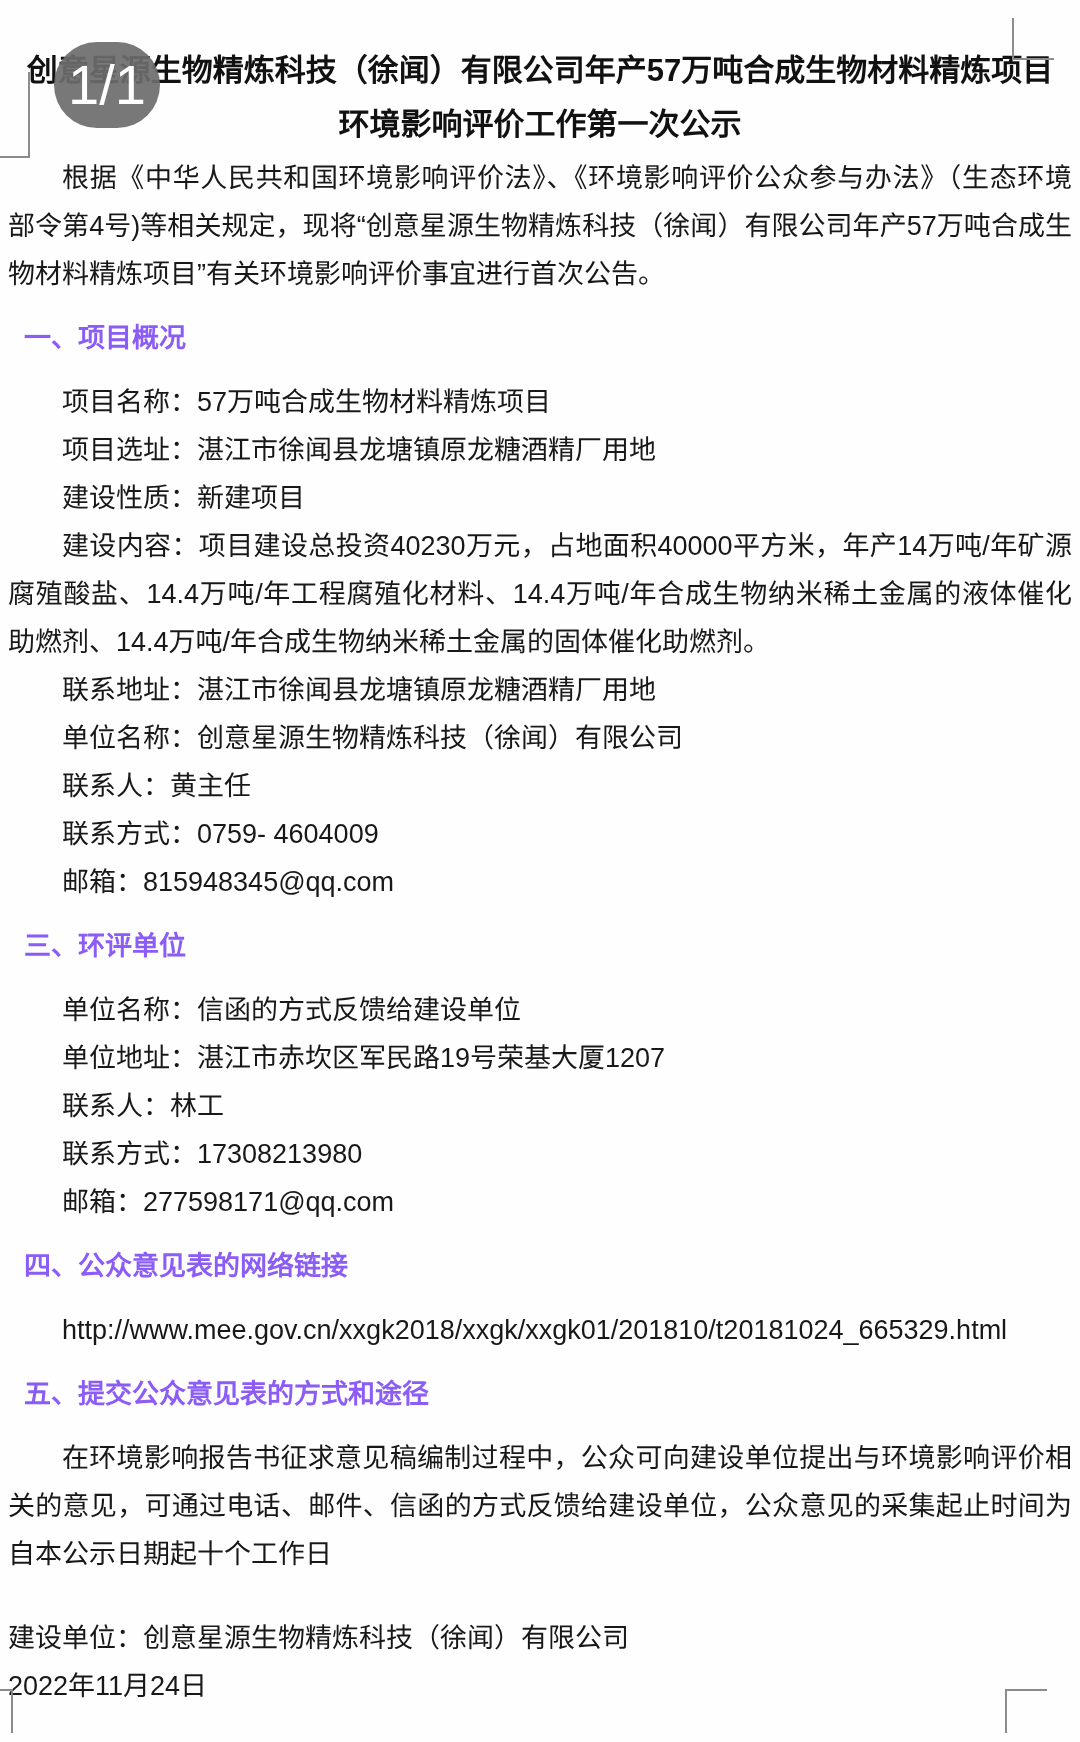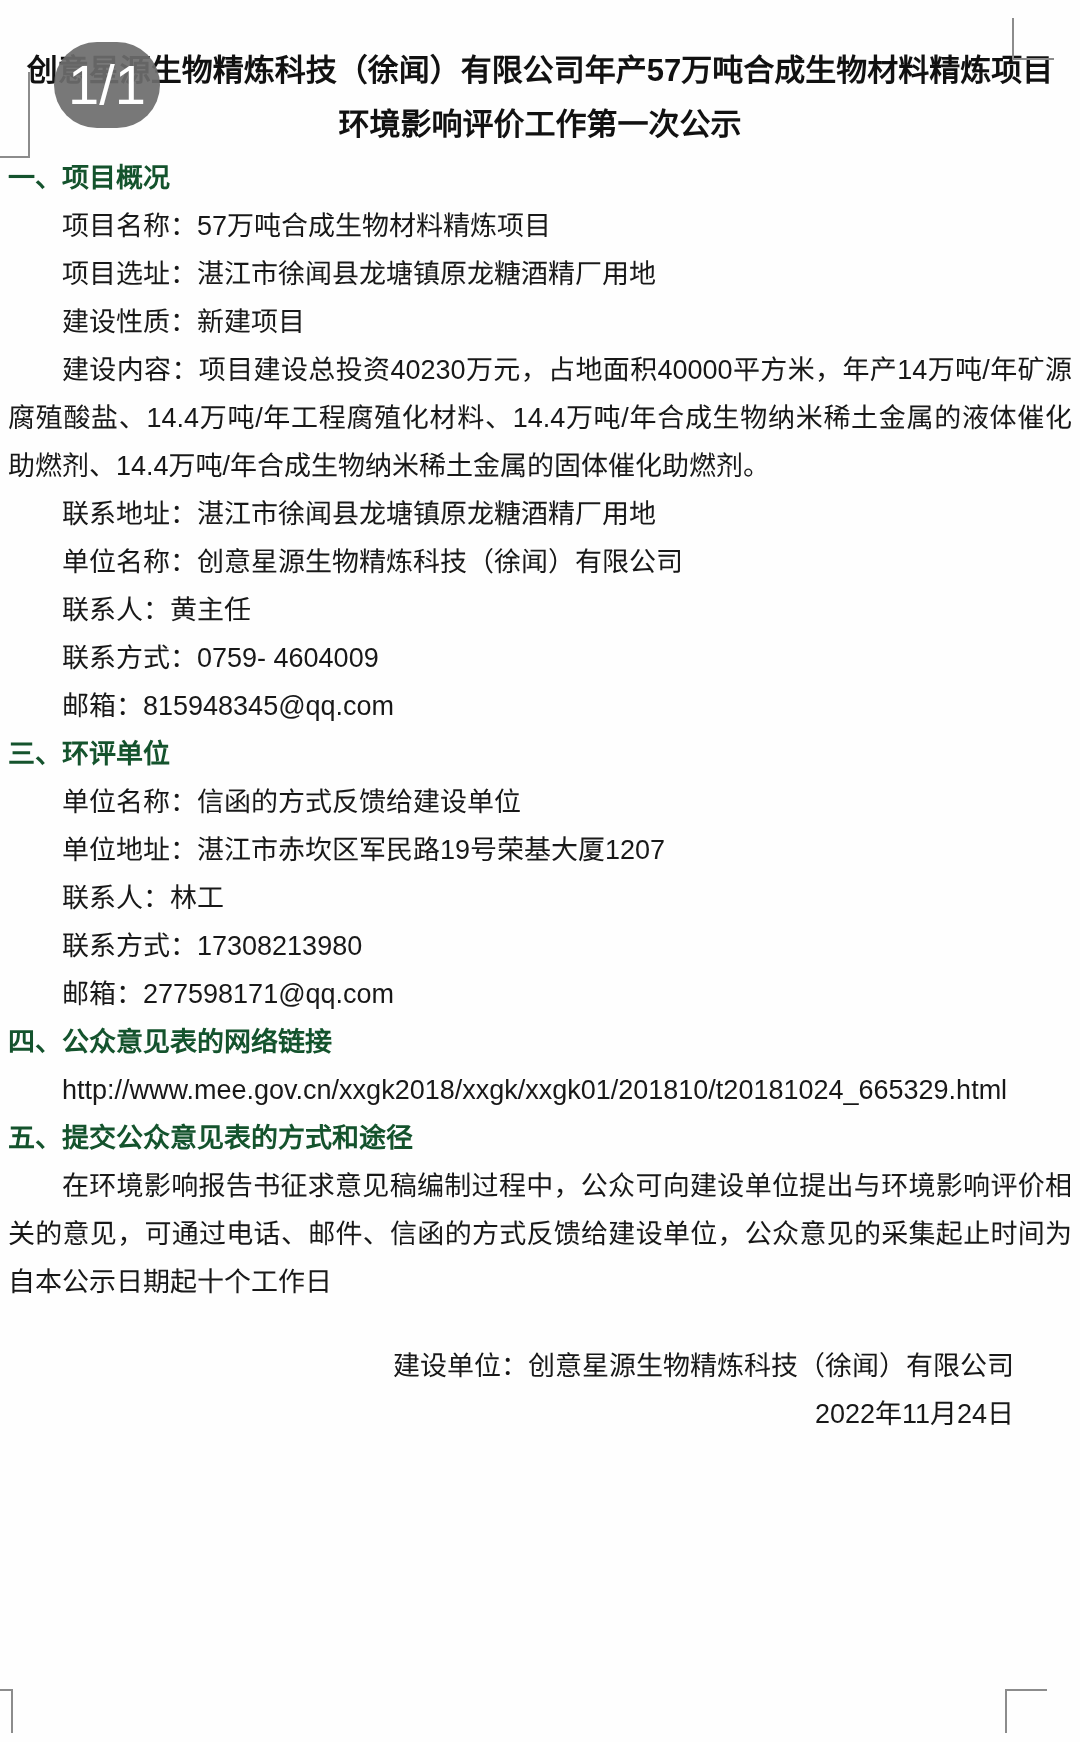--- a/index.html
+++ b/index.html
@@ -30,27 +30,27 @@
     margin: 0 0 2px 0;
     color: #111;
   }
   .title span { display: block; }
   p { margin: 0; }
   .indent { text-indent: 2em; }
   .sec-heading {
     font-size: 27px;
     line-height: 48px;
     font-weight: 700;
-    margin: 0;
-    color: #14532d;
+    margin: 16px;
+    color: #8b5cf6;
   }
   .signature {
     margin-top: 36px;
     padding-right: 58px;
-    text-align: right;
+    text-align: left;
     line-height: 48px;
   }
   
   .page-badge {
     position: absolute;
     left: 54px;
     top: 42px;
     width: 106px;
     height: 86px;
     border-radius: 44px;
@@ -97,20 +97,21 @@
 
   <div class="page-badge">1/1</div>
 
   <div class="doc">
 
     <h1 class="title">
       <span>创意星源生物精炼科技（徐闻）有限公司年产57万吨合成生物材料精炼项目</span>
       <span>环境影响评价工作第一次公示</span>
     </h1>
 
+    <p class="indent">根据《中华人民共和国环境影响评价法》、《环境影响评价公众参与办法》（生态环境部令第4号)等相关规定，现将“创意星源生物精炼科技（徐闻）有限公司年产57万吨合成生物材料精炼项目”有关环境影响评价事宜进行首次公告。</p>
 
     <h2 class="sec-heading">一、项目概况</h2>
     <p class="indent">项目名称：57万吨合成生物材料精炼项目</p>
     <p class="indent">项目选址：湛江市徐闻县龙塘镇原龙糖酒精厂用地</p>
     <p class="indent">建设性质：新建项目</p>
     <p class="indent">建设内容：项目建设总投资40230万元，占地面积40000平方米，年产14万吨/年矿源腐殖酸盐、14.4万吨/年工程腐殖化材料、14.4万吨/年合成生物纳米稀土金属的液体催化助燃剂、14.4万吨/年合成生物纳米稀土金属的固体催化助燃剂。</p>
 
     <p class="indent">联系地址：湛江市徐闻县龙塘镇原龙糖酒精厂用地</p>
     <p class="indent">单位名称：创意星源生物精炼科技（徐闻）有限公司</p>
     <p class="indent">联系人：黄主任</p>

